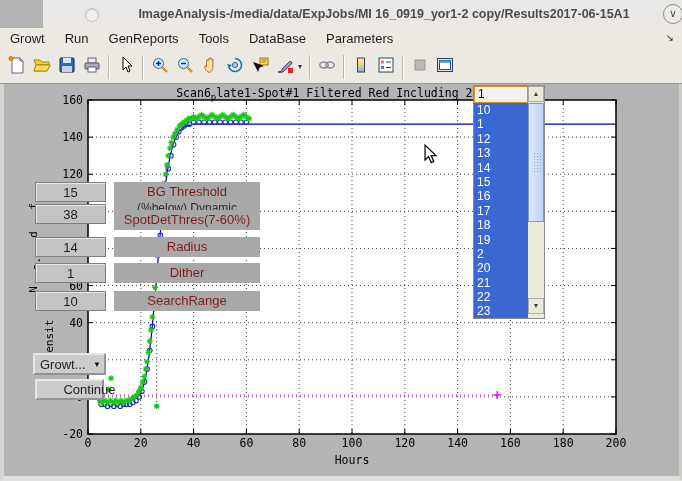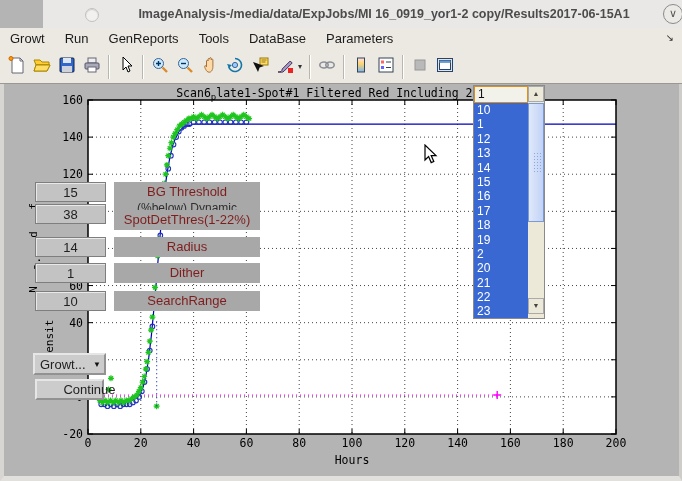--- a/index.html
+++ b/index.html
@@ -418,21 +418,21 @@
 <span class="ylab-frag" style="top:228px">d</span>
 <span class="ylab-frag" style="top:257px">a.</span>
 <span class="ylab-frag" style="top:283px">N</span>
 <span class="ylab-frag" style="top:333px">tensit</span>
 
 <input class="edit-field" style="top: 182px;" value="15">
 <div class="param-label" style="top:182px">BG Threshold</div>
 <div class="param-sublabel">(%below) Dynamic</div>
 
 <input class="edit-field" style="top: 204px;" value="38">
-<div class="param-label" style="top:210px">SpotDetThres(1-22%)</div>
+<div class="param-label" style="top:210px">SpotDetThres(7-60%)</div>
 
 <input class="edit-field" style="top: 237px;" value="14">
 <div class="param-label" style="top:237px">Radius</div>
 
 <input class="edit-field" style="top: 263px;" value="1">
 <div class="param-label" style="top:263px">Dither</div>
 
 <input class="edit-field" style="top: 291px;" value="10">
 <div class="param-label" style="top:291px">SearchRange</div>
 

